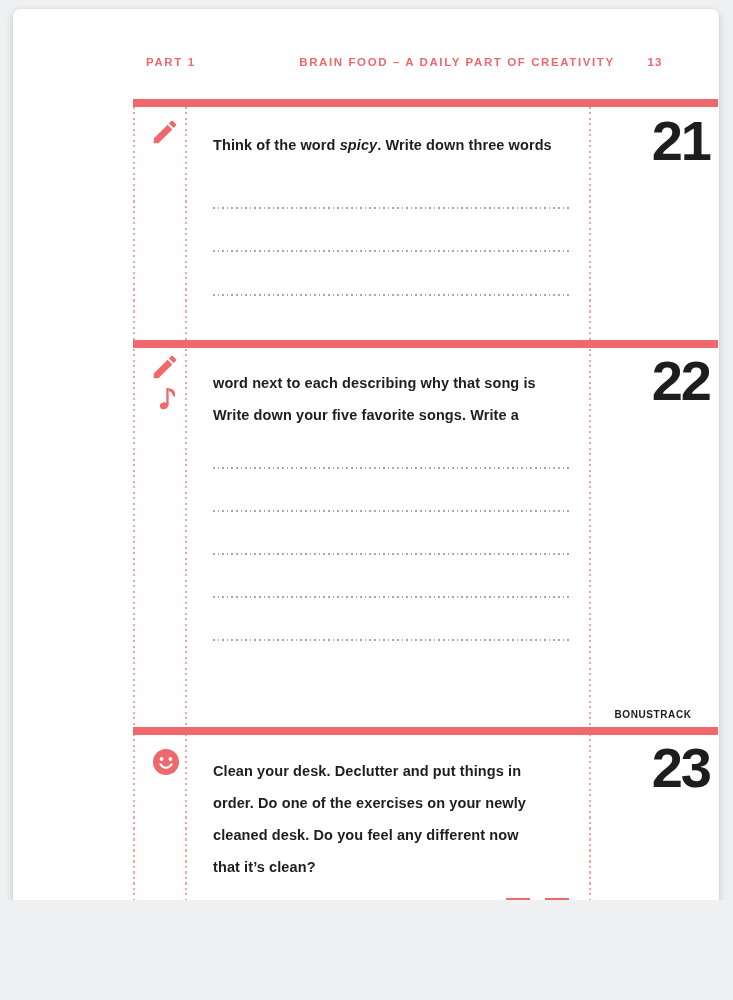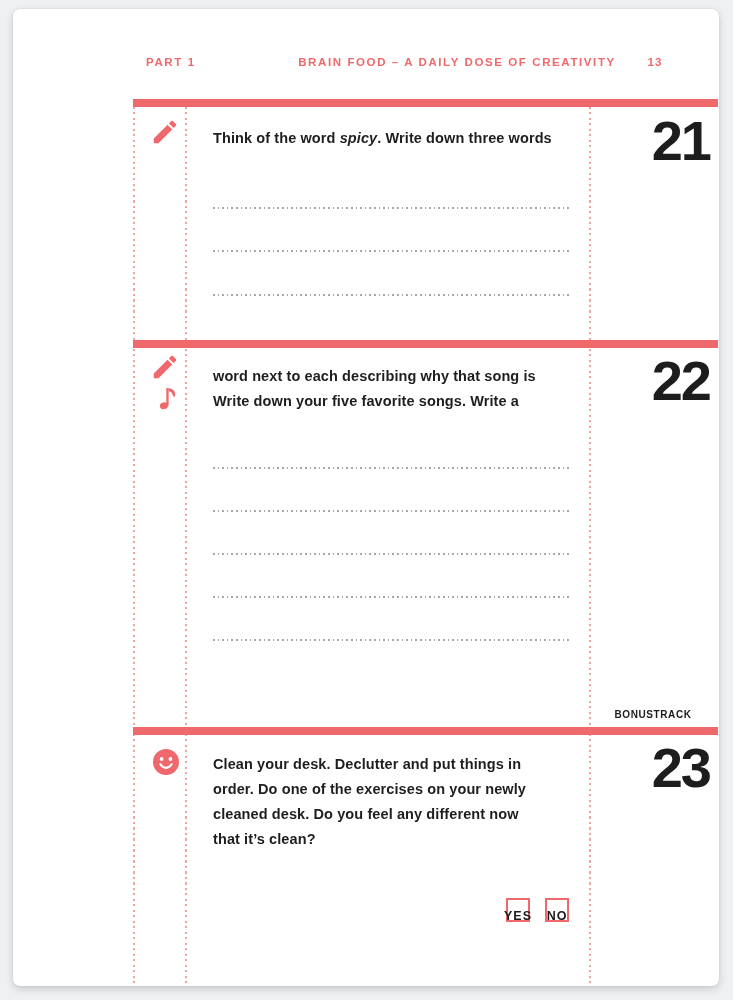--- a/index.html
+++ b/index.html
@@ -4,21 +4,21 @@
 <style>
   html, body {
     margin: 0;
     padding: 0;
     width: 733px;
     height: 1000px;
     background: #eef0f1;
     font-family: "Liberation Sans", sans-serif;
     -webkit-font-smoothing: antialiased;
   }
-  .canvas { position: relative; width: 733px; height: 1000px; overflow: hidden; }
+  .canvas { position: relative; width: 733px; height: 900px; overflow: hidden; }
   .page {
     position: absolute;
     left: 13px; top: 9px;
     width: 706px; height: 977px;
     background: #ffffff;
     border-radius: 7px;
     box-shadow: 0 3px 8px rgba(0,0,0,0.16), 0 0 2px rgba(0,0,0,0.10);
   }
   
   .hdr {
@@ -53,21 +53,21 @@
   .prompt {
     position: absolute;
     left: 200px;
     color: #1e1e1e;
     font-size: 14.5px;
     font-weight: bold;
     line-height: 25px;
     letter-spacing: 0.1px;
     z-index: 2;
   }
-  .prompt .pl { white-space: nowrap; }
+  .prompt .pl { white-space: nowrap; margin-top: 7px; }
   .it { font-style: italic; }
 
   
   .num {
     position: absolute;
     left: 583px; width: 114px;
     text-align: right;
     font-size: 56px;
     line-height: 56px;
     font-weight: 900;
@@ -120,21 +120,21 @@
     z-index: 2;
   }
 </style>
 </head>
 <body>
 
 <div class="canvas">
   <div class="page">
 
     <div class="hdr part">PART 1</div>
-    <div class="hdr title">BRAIN FOOD – A DAILY DOSE OF CREATIVITY</div>
+    <div class="hdr title">BRAIN FOOD – A DAILY PART OF CREATIVITY</div>
     <div class="hdr pnum">13</div>
 
     <div class="vline" style="left:120px"></div>
     <div class="vline" style="left:172px"></div>
     <div class="vline" style="left:576px"></div>
 
     <div class="bar" style="top:90px"></div>
     <div class="bar" style="top:331px"></div>
     <div class="bar" style="top:718px"></div>
 

